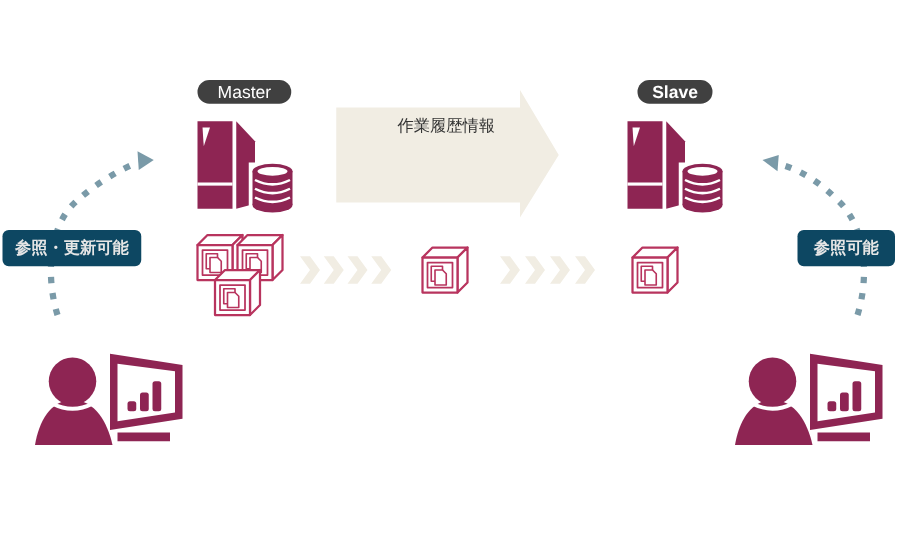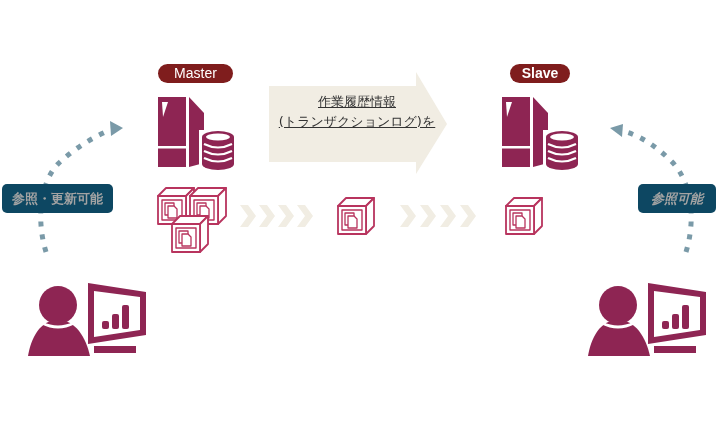--- a/index.html
+++ b/index.html
@@ -1,24 +1,24 @@
 <!DOCTYPE html>
 <html><head>
 <meta charset="utf-8">
 <style>
   html, body { margin: 0; padding: 0; background: #ffffff; }
   body { width: 721px; height: 430px; position: relative; overflow: hidden;
          font-family: "DejaVu Sans", "Liberation Sans", sans-serif; }
-  .pill { position: absolute; background: #7f1d1d; color: #ffffff; border-radius: 10px;
+  .pill { position: absolute; background: #404040; color: #ffffff; border-radius: 10px;
           font-size: 14px; line-height: 19px; height: 19px; text-align: center;
           font-family: "Liberation Sans", "DejaVu Sans", sans-serif; }
-  .badge { position: absolute; background: #0d4762; color: #a3a3a3; border-radius: 5px;
+  .badge { position: absolute; background: #0d4762; color: #e5e5e5; border-radius: 5px;
            font-size: 13px; font-weight: bold; height: 29px; line-height: 29px; text-align: center; }
   .arrow-text { position: absolute; left: 272px; top: 92px; width: 170px; text-align: center;
-                font-size: 13px; line-height: 20px; color: #333333; text-decoration: underline; }
+                font-size: 13px; line-height: 20px; color: #333333; }
   svg { position: absolute; left: 0; top: 0; }
 </style>
 </head>
 <body>
 
 <svg width="721" height="430" viewBox="0 0 721 430">
   <defs>
     <g id="server">
 
       <path d="M0,0 L28,0 L28,70 L0,70 Z" fill="#8e2553"></path>
@@ -102,17 +102,16 @@
 
   <use href="#user" x="28" y="283"></use>
   <use href="#user" x="588" y="283"></use>
 </svg>
 
 <div class="pill" style="left:158px; top:64px; width:75px;">Master</div>
 <div class="pill" style="left:510px; top:64px; width:60px;font-weight:bold;">Slave</div>
 
 <div class="arrow-text">
   <div>作業履歴情報</div>
-  <div>(トランザクションログ)を</div>
 </div>
 
 <div class="badge" style="left:2px; top:184px; width:111px;">参照・更新可能</div>
-<div class="badge" style="left:638px; top:184px; width:78px;font-style:italic;">参照可能</div>
+<div class="badge" style="left:638px; top:184px; width:78px;">参照可能</div>
 
 </body></html>

